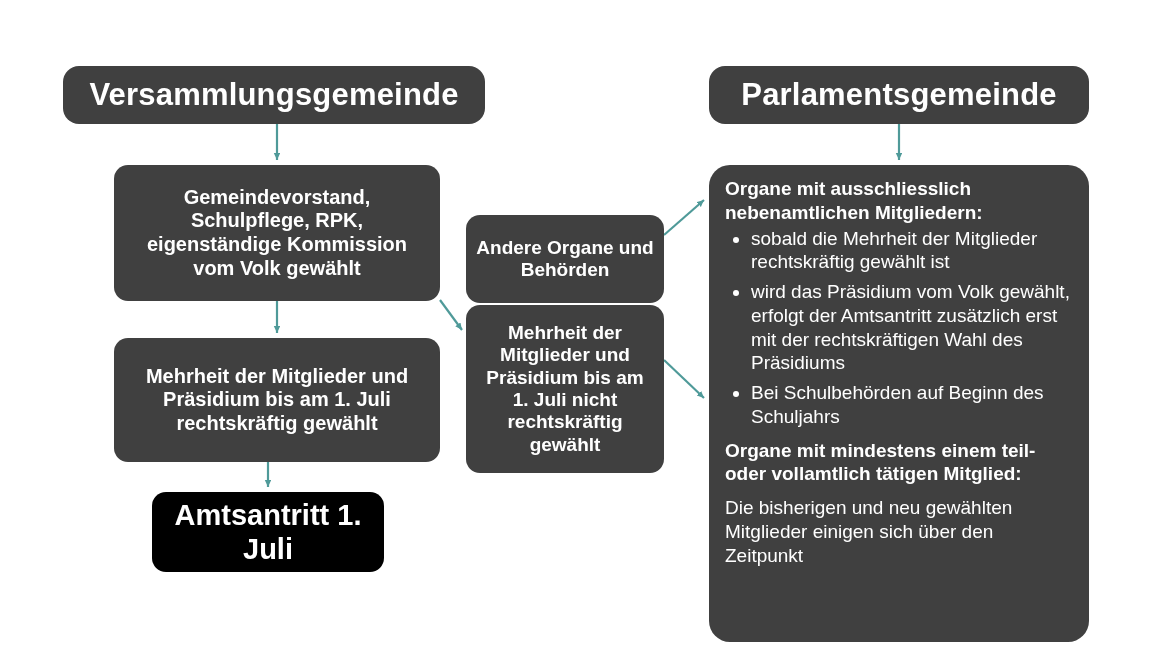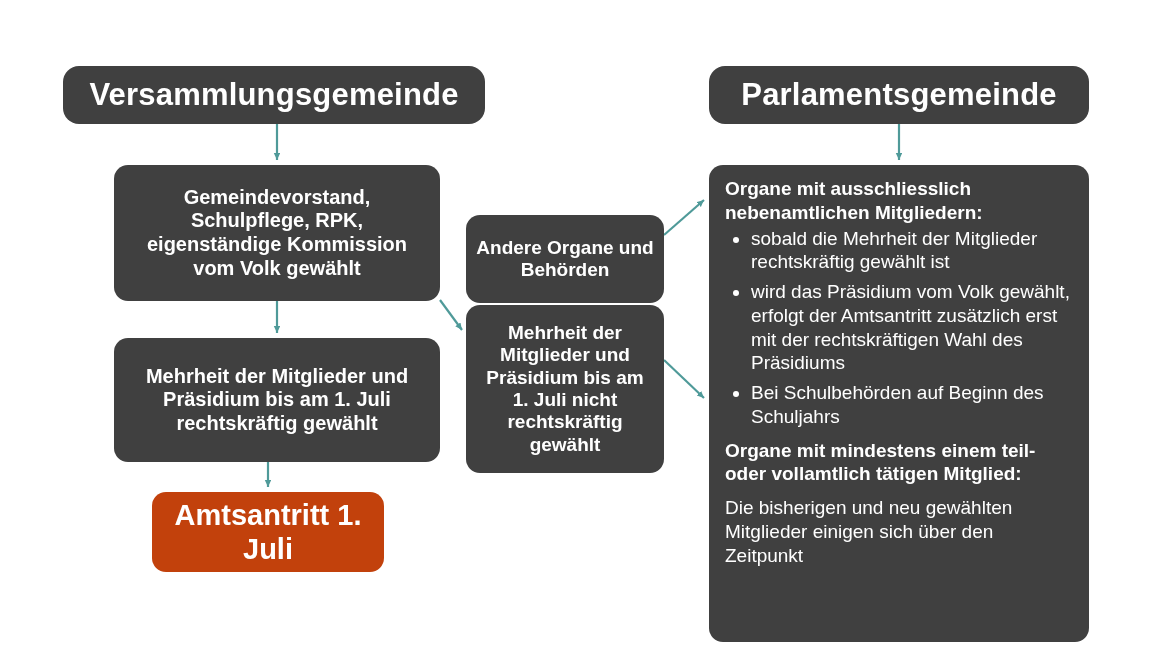--- a/index.html
+++ b/index.html
@@ -35,21 +35,21 @@
     border-radius: 14px;
     display: flex;
     align-items: center;
     justify-content: center;
     text-align: center;
     font-weight: bold;
     line-height: 1.18;
     padding: 8px 10px;
   }
   .node.light {
-    background: #c2410c;
+    background: #000000;
   }
   
   #node-versammlungsgemeinde {
     left: 63px;
     top: 66px;
     width: 422px;
     height: 58px;
     border-radius: 16px;
     font-size: 31px;
     letter-spacing: 0.2px;
@@ -98,21 +98,21 @@
     width: 232px;
     height: 80px;
     font-size: 29px;
   }
   
   #node-parlament-panel {
     left: 709px;
     top: 165px;
     width: 380px;
     height: 477px;
-    border-radius: 14px;
+    border-radius: 21px;
     display: block;
     text-align: left;
     font-weight: normal;
     padding: 12px 16px 10px 16px;
     font-size: 19px;
     line-height: 1.25;
     overflow: hidden;
   }
   #node-parlament-panel .hd {
     font-weight: bold;

